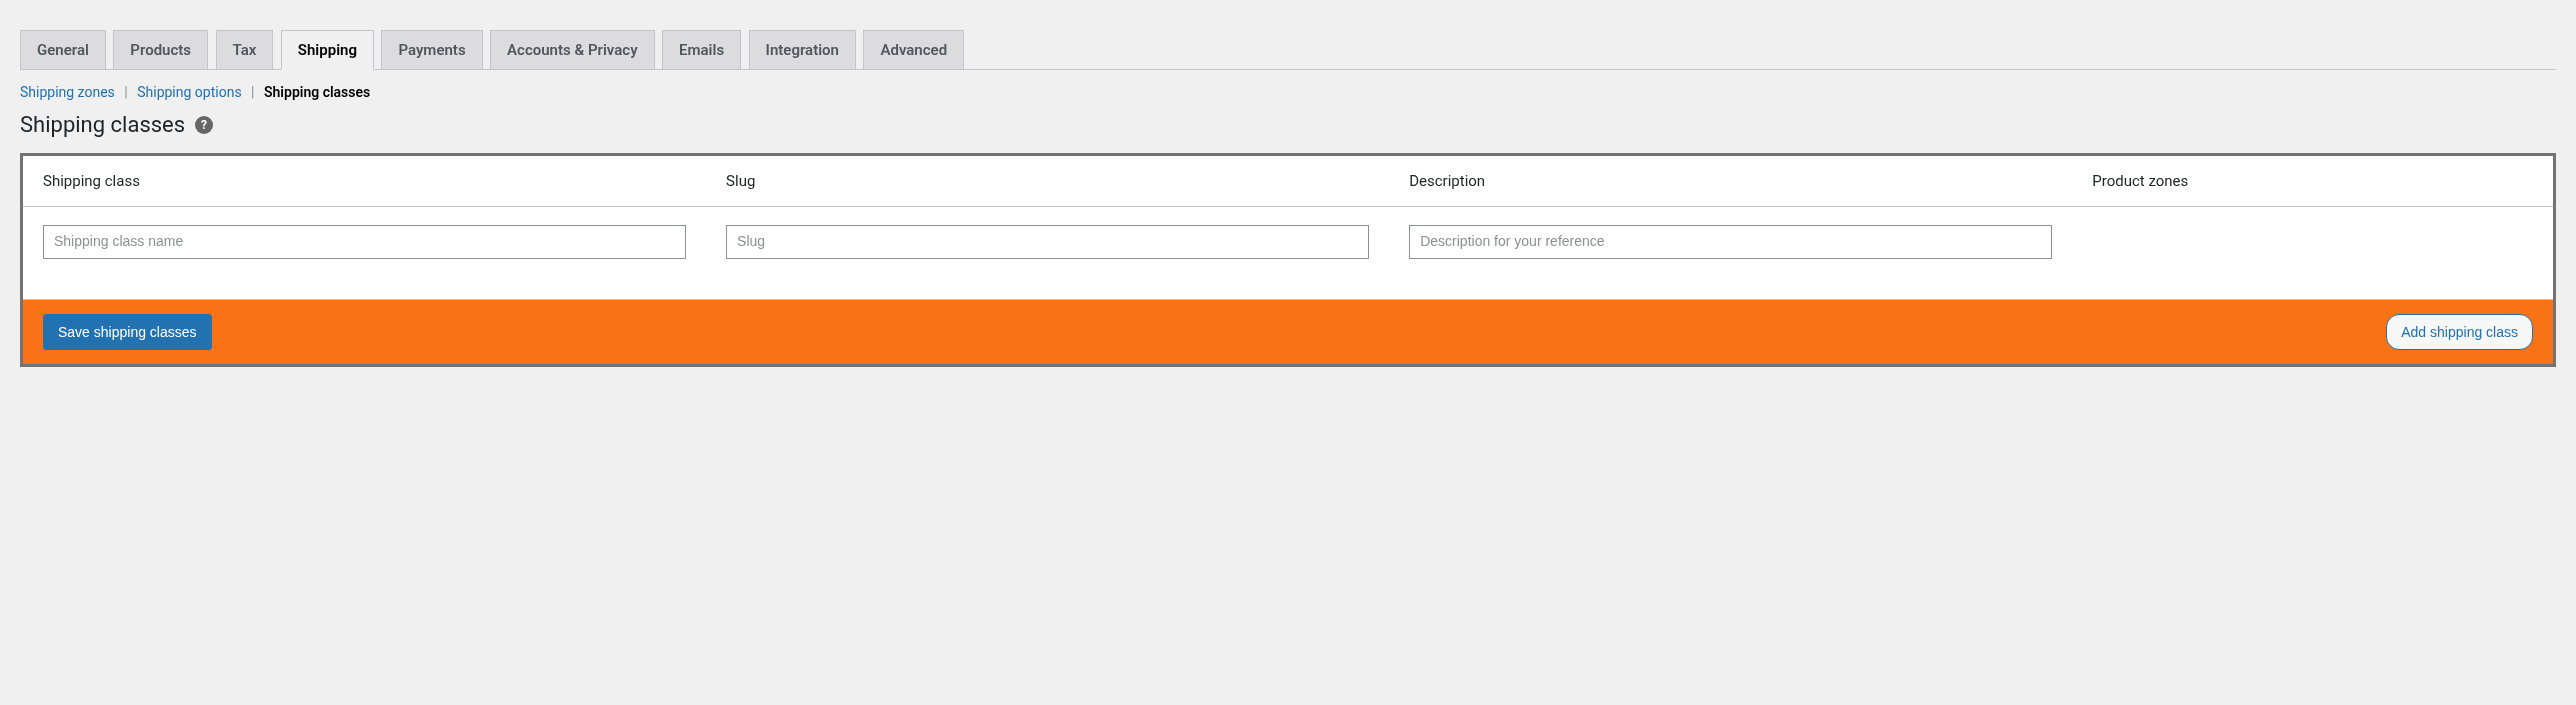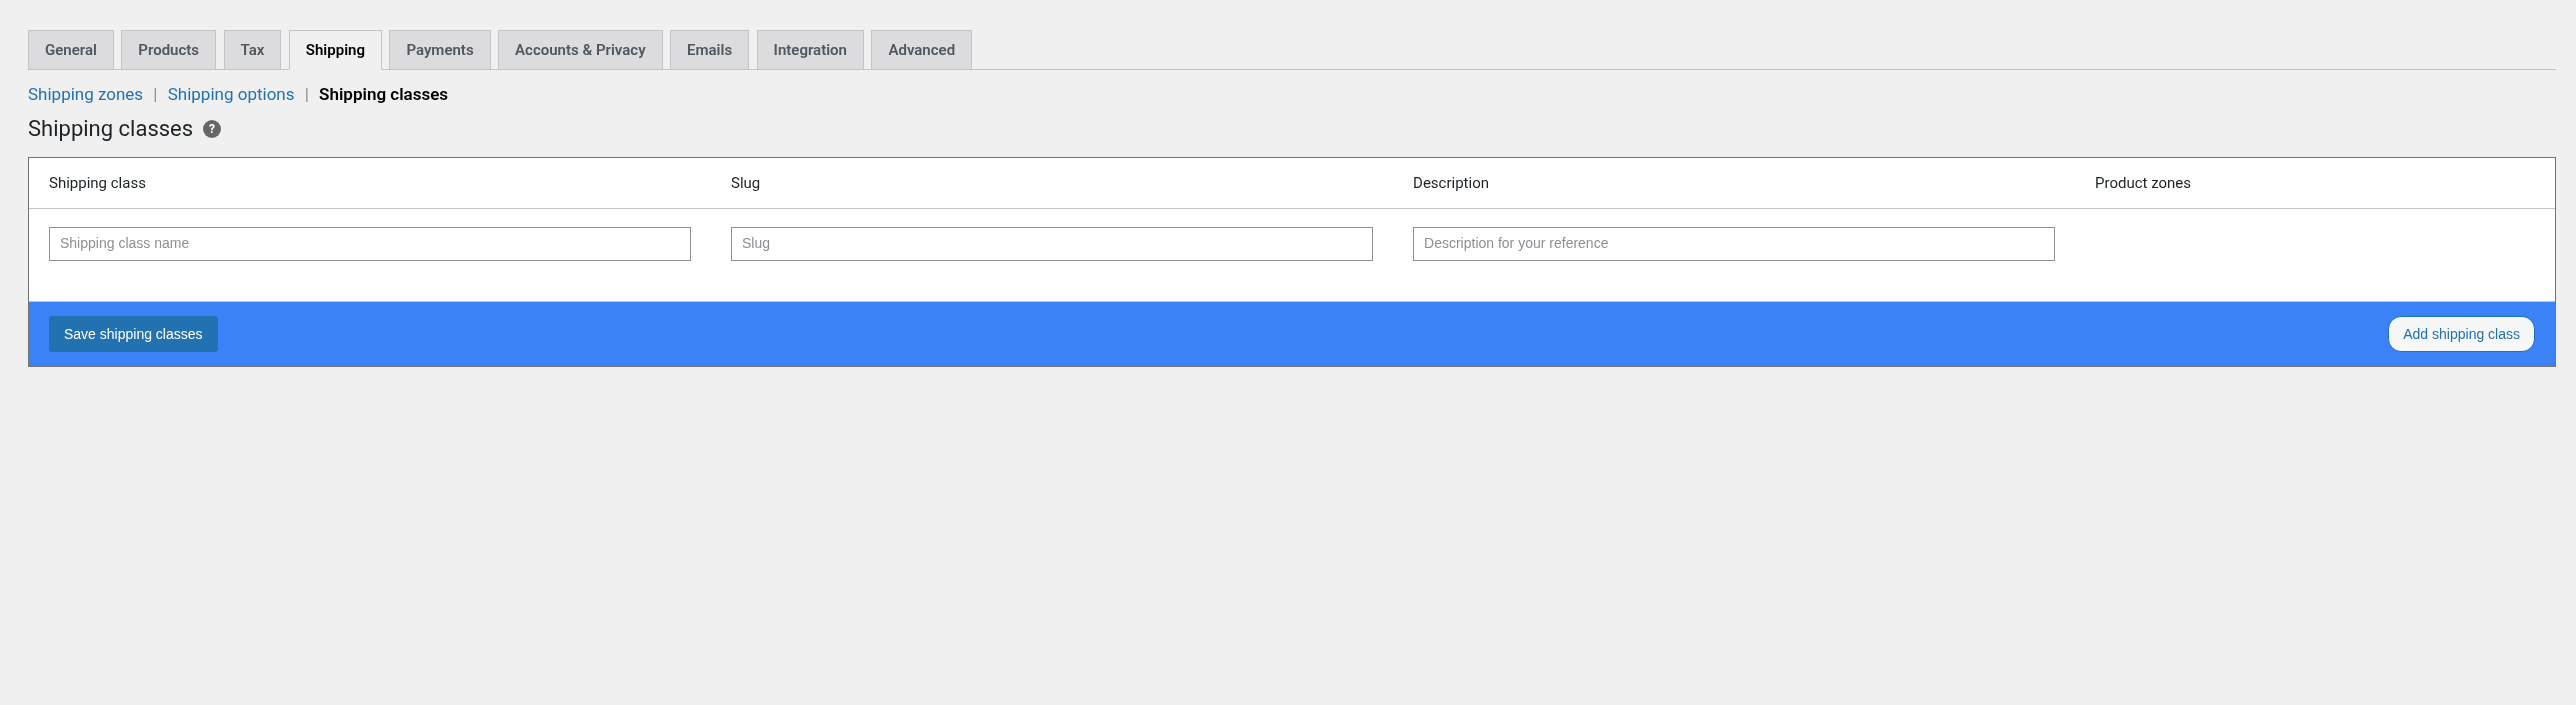--- a/index.html
+++ b/index.html
@@ -8,21 +8,21 @@
       padding: 0;
     }
     body {
       font-family: -apple-system, BlinkMacSystemFont, "Segoe UI", Roboto, Oxygen-Sans, Ubuntu, Cantarell, "Helvetica Neue", sans-serif;
       background: #f0f0f1;
       color: #1d2327;
       font-size: 14px;
       padding: 0;
     }
     .wrap {
-      padding: 20px 20px 0 28px;
+      padding: 20px 20px 0 20px;
     }
     .nav-tab-wrapper {
       border-bottom: 1px solid #c3c4c7;
       margin: 0;
       padding-top: 9px;
       padding-bottom: 0;
       line-height: inherit;
     }
     .nav-tab {
       display: inline-block;
@@ -46,21 +46,21 @@
     }
     .nav-tab-active {
       background: #f0f0f1;
       color: #000;
       border-bottom: 1px solid #f0f0f1;
     }
     .subsubsub {
       list-style: none;
       margin: 14px 0 10px 0;
       padding: 0;
-      font-size: 17px;
+      font-size: 14px;
       color: #646970;
     }
     .subsubsub li {
       display: inline-block;
       margin: 0;
       padding: 0;
       white-space: nowrap;
     }
     .subsubsub a {
       color: #2271b1;
@@ -91,21 +91,21 @@
       height: 18px;
       border-radius: 50%;
       background: #666;
       color: #fff;
       font-size: 12px;
       font-weight: 700;
       cursor: help;
     }
     table.widefat {
       width: 100%;
-      border: 1px solid #737373;
+      border: 3px solid #737373;
       background: #fff;
       border-spacing: 0;
       border-collapse: separate;
       clear: both;
     }
     table.widefat thead th {
       text-align: left;
       padding: 16px 20px;
       font-weight: 400;
       font-size: 15px;
@@ -113,21 +113,21 @@
       border-bottom: 1px solid #c3c4c7;
       vertical-align: middle;
     }
     table.widefat tbody td {
       padding: 18px 20px 40px 20px;
       vertical-align: top;
       border-bottom: 1px solid #c3c4c7;
     }
     table.widefat tfoot td {
       padding: 14px 20px;
-      background: #3b82f6;
+      background: #f97316;
     }
     input[type="text"] {
       width: 100%;
       padding: 6px 10px;
       font-size: 14px;
       line-height: 1.4;
       border: 1px solid #8c8f94;
       border-radius: 0;
       background: #fff;
       color: #a16207;

